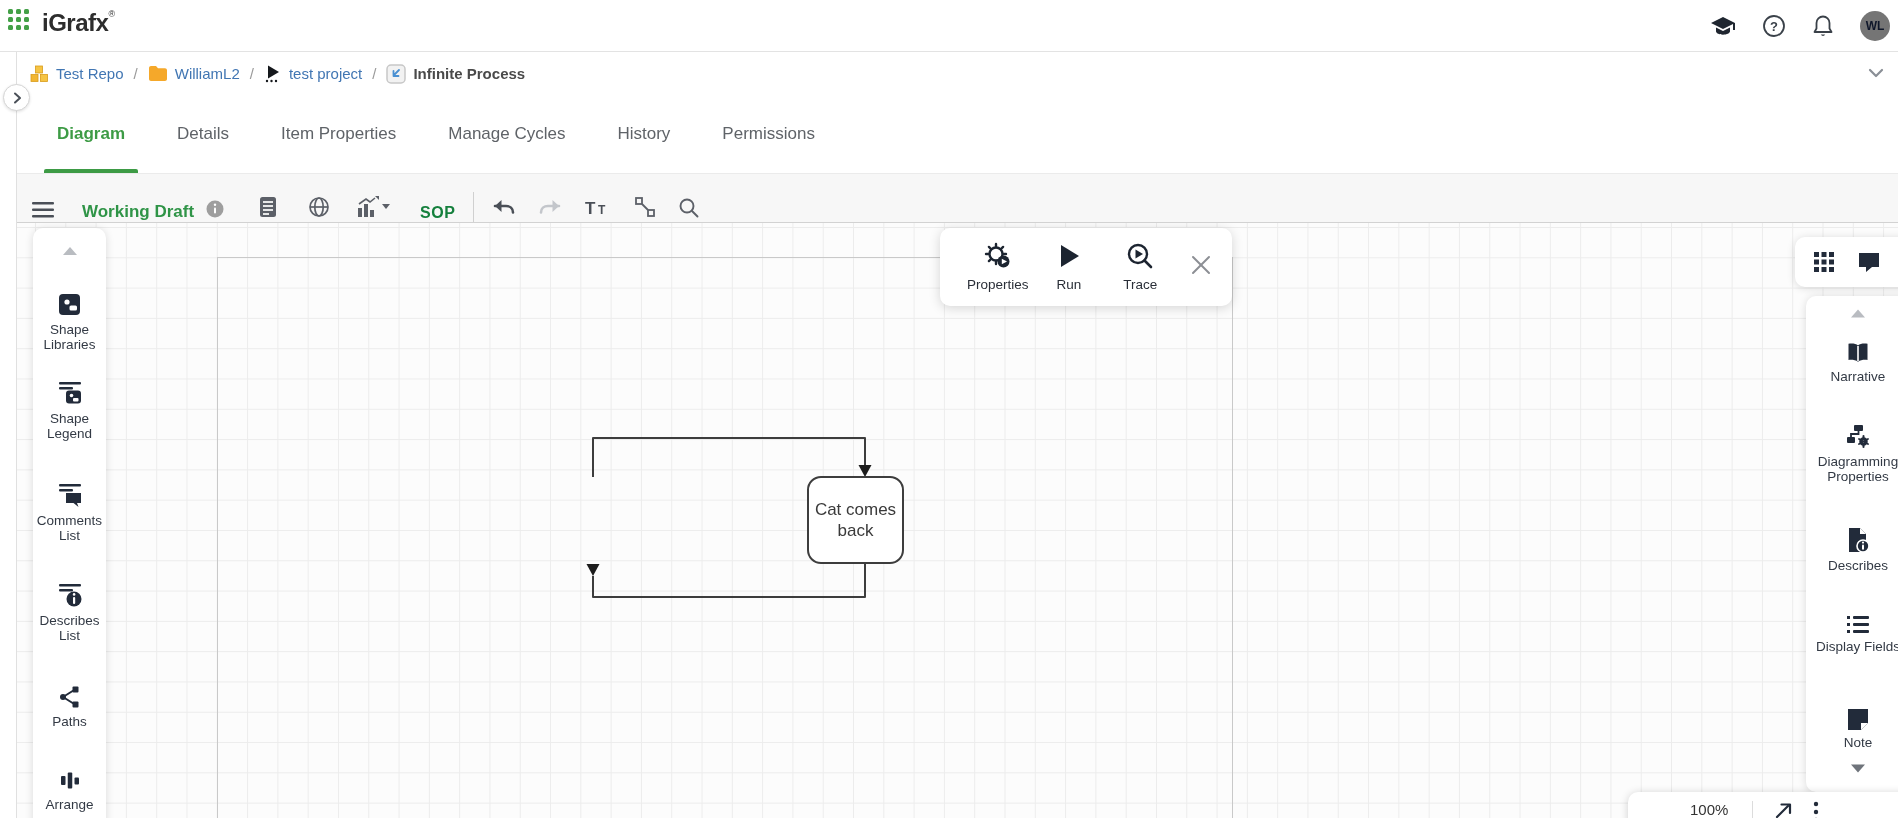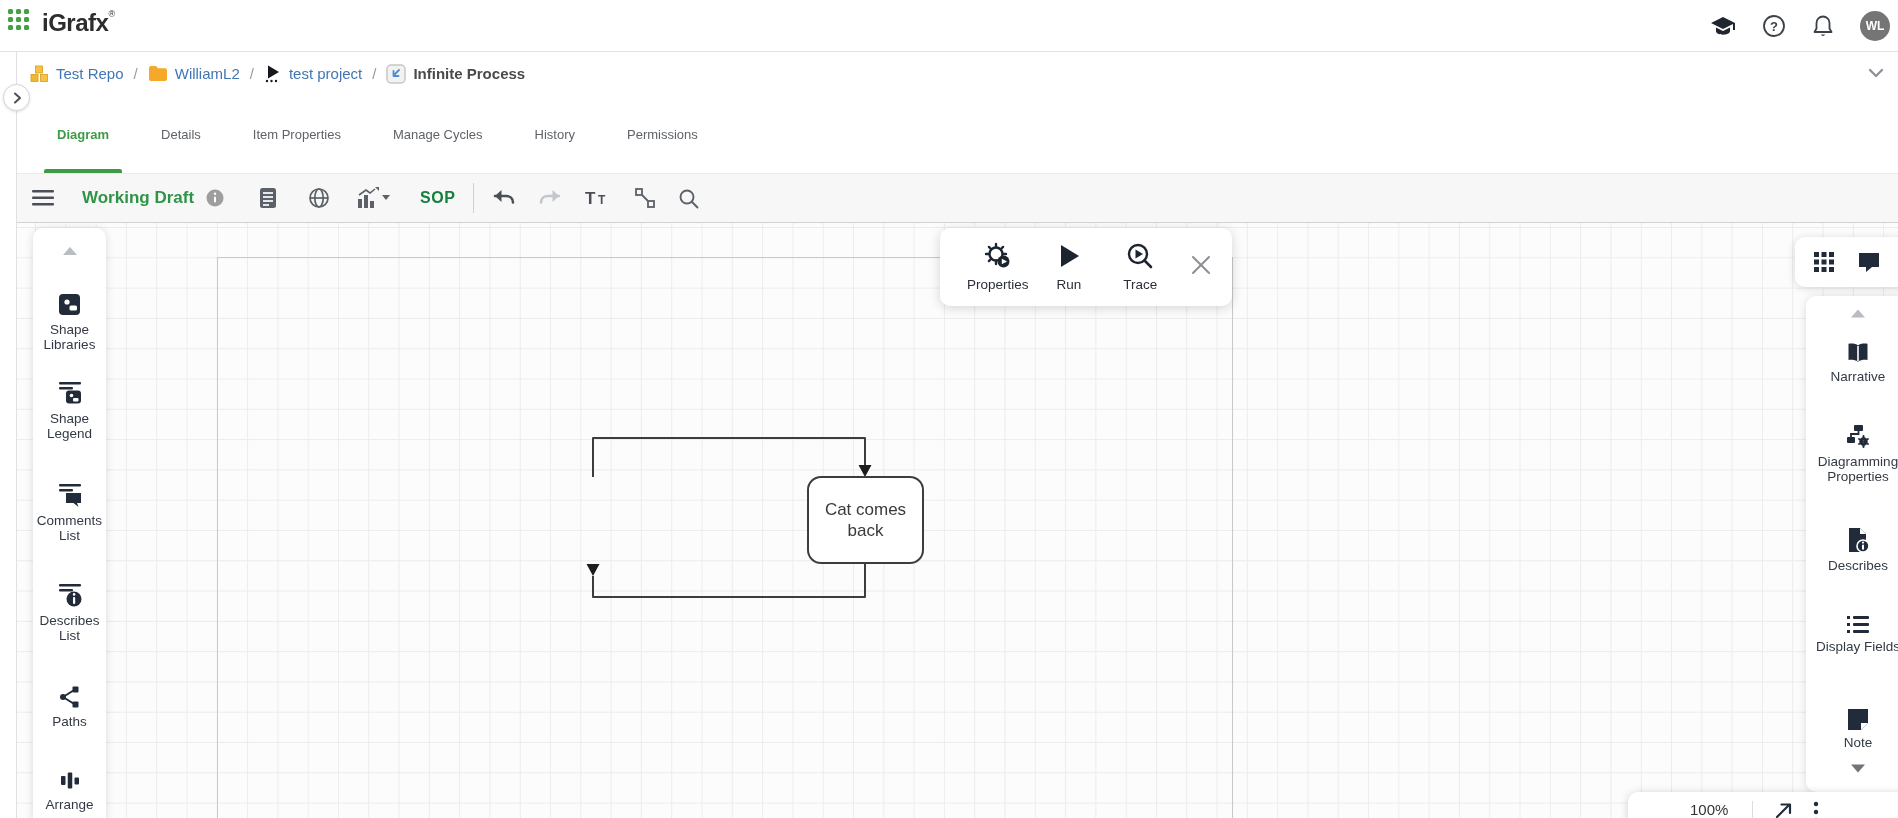--- a/index.html
+++ b/index.html
@@ -9,45 +9,45 @@
 
   
   .topbar { position:absolute; left:0; top:0; width:1898px; height:52px; background:#fff; border-bottom:1px solid #e3e3e3; }
   .apps-grid { position:absolute; left:8px; top:9px; cursor:pointer; }
   .logo { position:absolute; left:42px; top:9px; font-size:24px; font-weight:bold; color:#2d2d2d; letter-spacing:-0.5px; }
   .logo sup { font-size:9px; font-weight:normal; vertical-align:14px; }
   .searchbar { position:absolute; left:615px; top:8px; width:630px; height:34px; background:#ececec; border-radius:17px; display:flex; align-items:center; padding-left:18px; }
   .searchbar input { border:none; background:transparent; outline:none; font-size:16px; color:#444; margin-left:12px; width:520px; font-family:"Liberation Sans",sans-serif; }
   .searchbar input::placeholder { color:#6e6e6e; }
   .topbar-right { position:absolute; right:8px; top:0; height:52px; display:flex; align-items:center; gap:26px; }
-  .avatar { width:30px; height:30px; border-radius:50%; background:#757575; color:#ffffff; font-size:12px; font-weight:bold; display:flex; align-items:center; justify-content:center; cursor:pointer; }
+  .avatar { width:30px; height:30px; border-radius:50%; background:#757575; color:#0f172a; font-size:12px; font-weight:bold; display:flex; align-items:center; justify-content:center; cursor:pointer; }
   .icon-btn { cursor:pointer; display:flex; align-items:center; justify-content:center; }
 
   
   .left-rail { position:absolute; left:0; top:52px; width:17px; height:766px; background:#fff; border-right:1px solid #e0e0e0; }
   .expand-btn { position:absolute; left:3px; top:84px; width:27px; height:27px; border-radius:50%; background:#fff; border:1px solid #d5d5d5; box-shadow:0 1px 3px rgba(0,0,0,.12); display:flex; align-items:center; justify-content:center; cursor:pointer; z-index:20; }
 
   
   .crumb-row { position:absolute; left:17px; top:52px; width:1881px; height:43px; background:#fff; display:flex; align-items:center; padding-left:13px; font-size:15px; }
   .crumb { display:flex; align-items:center; gap:7px; cursor:pointer; }
   .crumb .lbl { color:#4176b3; }
   .crumb.current { cursor:default; }
   .crumb.current .lbl { color:#4a4a4a; font-weight:bold; }
   .crumb-sep { color:#9a9a9a; margin:0 10px; }
   .crumb-collapse { position:absolute; right:12px; top:11px; cursor:pointer; }
 
   
   .tabs-row { position:absolute; left:17px; top:95px; width:1881px; height:78px; background:#fff; display:flex; align-items:center; padding-left:27px; }
-  .tab { font-size:13px; color:#5f6368; padding:0 13px; height:78px; display:flex; align-items:center; position:relative; cursor:pointer; }
+  .tab { font-size:17px; color:#5f6368; padding:0 13px; height:78px; display:flex; align-items:center; position:relative; cursor:pointer; }
   .tab.active { color:#3d9b45; font-weight:bold; }
   .tab.active::after { content:""; position:absolute; left:0; right:0; bottom:0; height:4px; background:#3d9b45; border-radius:2px 2px 0 0; }
   .tab + .tab { margin-left:26px; }
 
   
-  .dtoolbar { position:absolute; left:17px; top:173px; width:1881px; height:50px; background:#f7f7f7; border-top:1px solid #ebebeb; border-bottom:1px solid #d2d2d2; display:flex; align-items:center; padding-left:11px; }
+  .dtoolbar { position:absolute; left:17px; top:173px; width:1881px; height:50px; background:#f7f7f7; border-top:1px solid #ebebeb; border-bottom:1px solid #d2d2d2; display:flex; align-items:flex-end; padding-left:11px; }
   .dtoolbar .tool { display:flex; align-items:center; justify-content:center; cursor:pointer; margin-right:14px; padding:4px; }
   .wd-label { color:#2f9447; font-size:17px; font-weight:bold; margin:0 8px 0 10px; cursor:pointer; }
   .sop-label { color:#15803d; font-size:16px; font-weight:bold; letter-spacing:.5px; margin:0 10px; cursor:pointer; }
   .vdivider { width:1px; height:30px; background:#d0d0d0; margin:0 14px 0 8px; }
 
   
   .canvas { position:absolute; left:17px; top:223px; width:1881px; height:595px; overflow:hidden;
     background-color:#fcfcfc;
     background-image:linear-gradient(#ececec 1px, transparent 1px), linear-gradient(90deg,#ececec 1px, transparent 1px);
     background-size:30.3px 30.3px; background-position:18px 4px; }
@@ -282,21 +282,21 @@
 
   <svg class="abs" style="left:0;top:0;" width="1881" height="595" viewBox="0 0 1881 595">
     <g fill="none" stroke="#3d3d3d" stroke-width="2" stroke-linejoin="round">
       <polyline points="576,254 576,215 848,215 848,242"></polyline>
       <polyline points="848,340 848,374 576,374 576,353"></polyline>
     </g>
     <polygon points="841.5,242 854.5,242 848,254" fill="#1c1c1c"></polygon>
     <polygon points="569.5,353 582.5,353 576,341" fill="#1c1c1c" transform="rotate(180 576 347)"></polygon>
   </svg>
 
-  <div class="shape-node" style="left:790px; top:253px; width:117px; height:88px;">
+  <div class="shape-node" style="left:790px; top:253px; width:97px; height:88px;">
     <span>Cat comes back</span>
   </div>
 
   <div class="shape-toolbar">
     <div class="st-item">
       <svg width="28" height="28" viewBox="0 0 28 28">
         <g fill="none" stroke="#1c2430" stroke-width="2.4">
           <circle cx="12" cy="12" r="6.5"></circle>
           <g stroke-linecap="round">
             <line x1="12" y1="2" x2="12" y2="5"></line>

